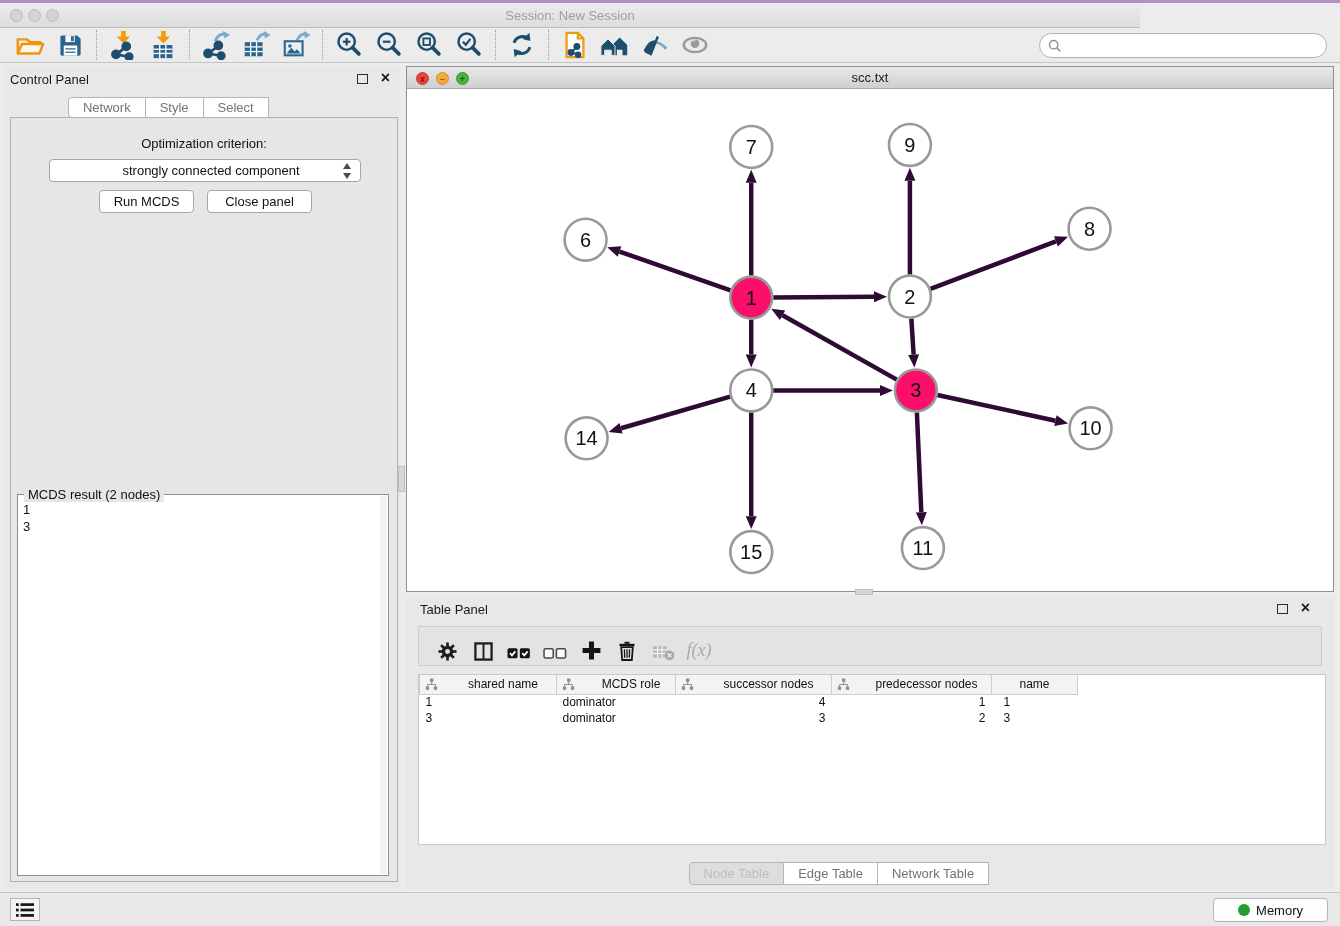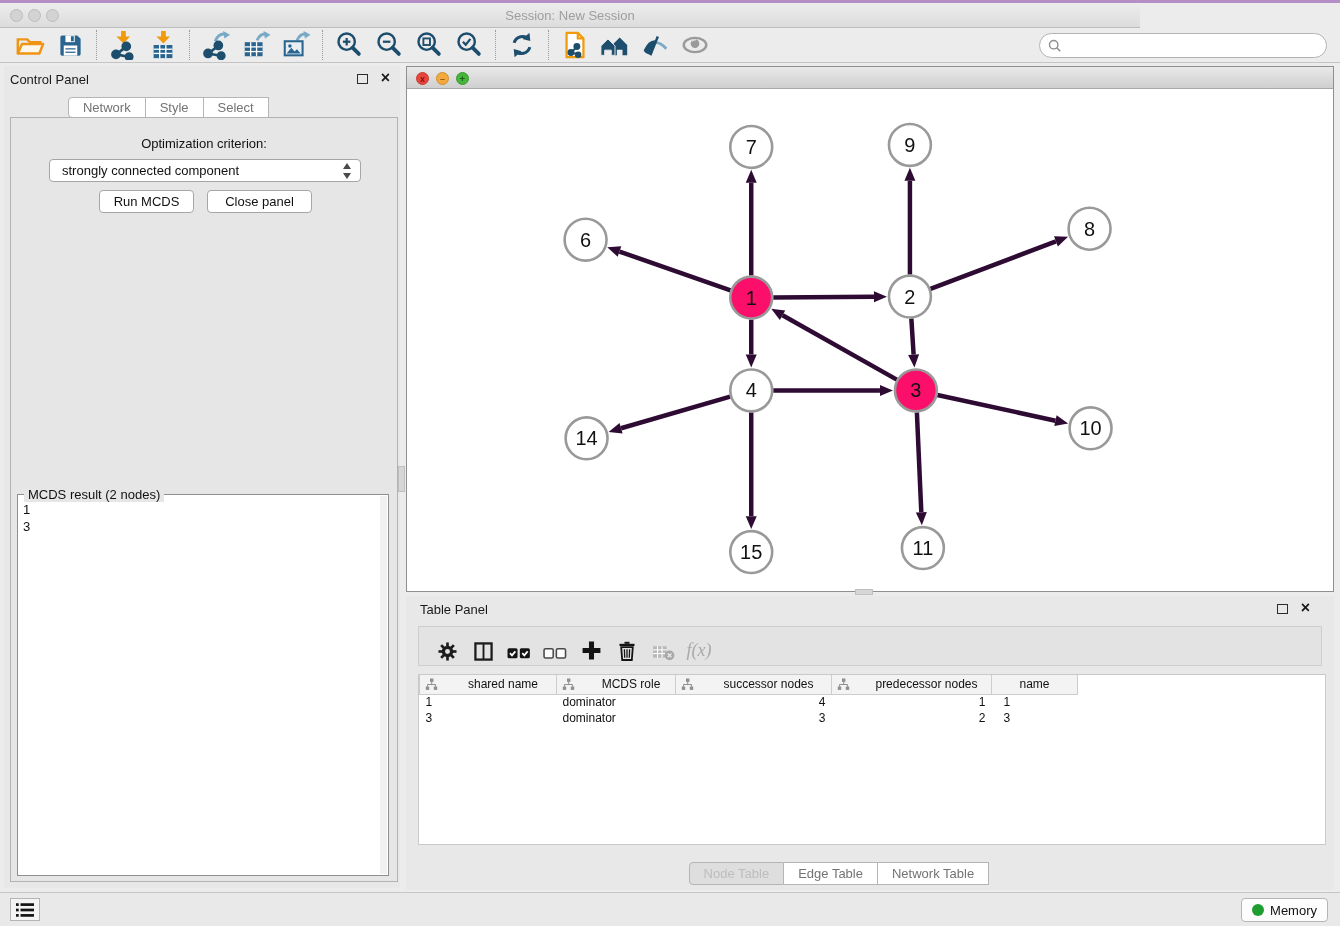--- a/index.html
+++ b/index.html
@@ -32,21 +32,21 @@
   .close-icon { position:absolute; right:0; top:-3px; font-size:16px; font-weight:bold; color:#1a1a1a; line-height:18px;}
   .cp-tabs { position:absolute; left:0; right:0; top:31px; height:21px; display:flex; justify-content:center; }
   .tab-btn { height:21px; padding:0 14px; background:#fff; border:1px solid #b5b5b5; border-left:none;
     font-size:13px; line-height:19px; color:#737373; }
   .tab-btn:first-child { border-left:1px solid #b5b5b5; border-radius:4px 0 0 4px; }
   .tab-btn.last { border-radius:0 4px 4px 0;margin-top:40px; }
   .tab-btn.selected { background:#dedede; color:#bdbdbd; }
   .cp-box { position:absolute; left:6px; top:51px; width:388px; height:765px; background:#e6e6e6; border:1px solid #b2b2b2; }
   .opt-label { position:absolute; left:0; right:0; top:18px; text-align:center; font-size:13px; }
   .opt-select { position:absolute; left:38px; top:41px; width:312px; height:23px; background:#fff;
-    border:1px solid #a6a6a6; border-radius:4px; font-size:13px; line-height:21px; padding-left:12px; }
+    border:1px solid #a6a6a6; border-radius:4px; font-size:13px; line-height:21px; padding-left:12px;text-align:center; }
   .stepper { position:absolute; right:8px; top:3px; width:10px; height:16px; }
   .stepper .up { position:absolute; top:0; left:1px; width:0; height:0; border-left:4.5px solid transparent;
     border-right:4.5px solid transparent; border-bottom:6px solid #4a4a4a; }
   .stepper .down { position:absolute; bottom:0; left:1px; width:0; height:0; border-left:4.5px solid transparent;
     border-right:4.5px solid transparent; border-top:6px solid #4a4a4a; }
   .cp-btn { position:absolute; top:72px; height:23px; background:#fff; border:1px solid #a6a6a6;
     border-radius:4px; font-size:13px; text-align:center; line-height:21px; }
   .run-btn { left:88px; width:95px; }
   .closep-btn { left:196px; width:105px; }
   .result-box { position:absolute; left:6px; top:376px; width:372px; height:382px; border:1px solid #8f8f8f; background:#fff; }
@@ -84,21 +84,21 @@
   table.data th .hier { position:absolute; left:5px; top:3px; }
   table.data td { height:16px; padding:0 6px; border:none; font-size:12px; }
   td.al { text-align:left; } td.ar { text-align:right; padding-right:16px; }
   .tp-tabs { position:absolute; left:0; right:0; top:266px; height:23px; display:flex; justify-content:center; }
   .tp-tabs .tab-btn { height:23px; line-height:21px; }
 
   
   .statusbar { position:absolute; left:0; top:892px; width:1340px; height:34px; background:#e9e9e9; border-top:1px solid #c6c6c6; }
   .list-btn { position:absolute; left:10px; top:5px; width:30px; height:23px; background:#f4f4f4;
     border:1px solid #b5b5b5; display:flex; align-items:center; justify-content:center; }
-  .memory-btn { position:absolute; right:12px; top:5px; height:24px; padding:0 10px; background:#fdfdfd;
+  .memory-btn { position:absolute; right:12px; top:5px; height:24px; padding:0 24px; background:#fdfdfd;
     border:1px solid #b5b5b5; border-radius:4px; display:flex; align-items:center; font-size:13px; }
   .mem-dot { width:12px; height:12px; border-radius:50%; background:#1f9d31; margin-right:6px; }
 </style>
 </head>
 <body>
 
 <div class="top-strip"></div>
 <div class="titlebar">
   <span class="tl-dot" style="left:10px"></span>
   <span class="tl-dot" style="left:28px"></span>
@@ -296,20 +296,21 @@
       <div class="result-scroll"></div>
     </div>
   </div>
 </div>
 
 <div class="network-window">
   <div class="net-titlebar">
     <span class="traffic t-red">x</span>
     <span class="traffic t-yellow">–</span>
     <span class="traffic t-green">+</span>
+    <div class="net-title">scc.txt</div>
   </div>
   <div class="net-canvas">
     <svg id="graph-svg" viewBox="0 0 926 503">
         <line x1="344" y1="187" x2="344" y2="94" stroke="#2e0b33" stroke-width="4.5"></line>
         <polygon points="344,81 349.5,94 338.5,94" fill="#2e0b33"></polygon>
         <line x1="323.23121807335133" y1="201.7434376400866" x2="211.98527951633417" y2="162.87437477076736" stroke="#2e0b33" stroke-width="4.5"></line>
         <polygon points="199.71281746876906,158.5864061035458 213.7994201063125,157.6821792891052 210.17113892635584,168.06657025242953" fill="#2e0b33"></polygon>
         <line x1="365.9995649035371" y1="208.86163795658152" x2="467.00071197603023" y2="208.22641061650296" stroke="#2e0b33" stroke-width="4.5"></line>
         <polygon points="480.0004548735749,208.14465122721023 467.03530248688486,213.72630184238724 466.9661214651756,202.72651939061868" fill="#2e0b33"></polygon>
         <line x1="344" y1="231" x2="344" y2="266" stroke="#2e0b33" stroke-width="4.5"></line>

